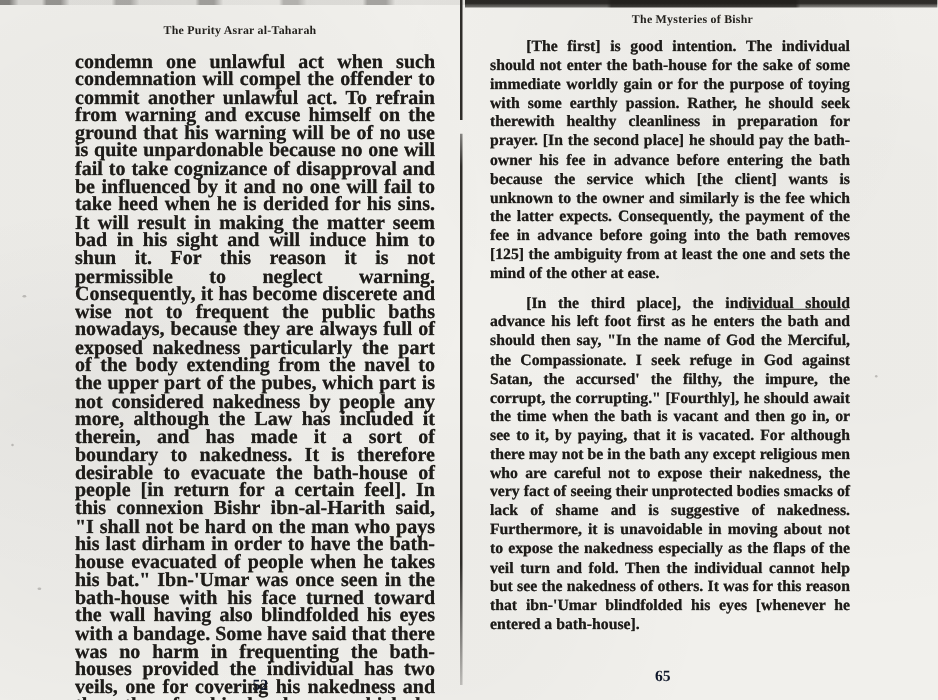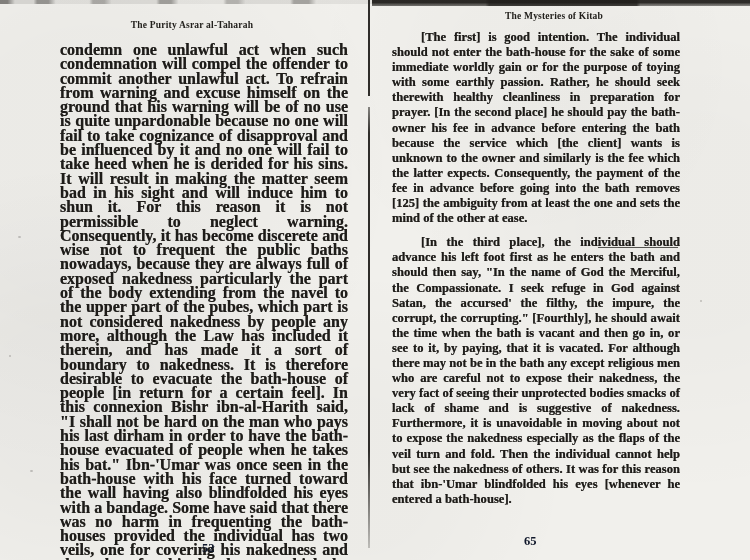--- a/index.html
+++ b/index.html
@@ -114,21 +114,21 @@
 
   <div class="page page-left">
     <div class="running-header">The Purity Asrar al-Taharah</div>
     <div class="body-text">
       <p>condemn one unlawful act when such condemnation will compel the offender to commit another unlawful act. To refrain from warning and excuse himself on the ground that his warning will be of no use is quite unpardonable because no one will fail to take cognizance of disapproval and be influenced by it and no one will fail to take heed when he is derided for his sins. It will result in making the matter seem bad in his sight and will induce him to shun it. For this reason it is not permissible to neglect warning. Consequently, it has become discerete and wise not to frequent the public baths nowadays, because they are always full of exposed nakedness particularly the part of the body extending from the navel to the upper part of the pubes, which part is not considered nakedness by people any more, although the Law has included it therein, and has made it a sort of boundary to nakedness. It is therefore desirable to evacuate the bath-house of people [in return for a certain feel]. In this connexion Bishr ibn-al-Harith said, "I shall not be hard on the man who pays his last dirham in order to have the bath-house evacuated of people when he takes his bat." Ibn-'Umar was once seen in the bath-house with his face turned toward the wall having also blindfolded his eyes with a bandage. Some have said that there was no harm in frequenting the bath-houses provided the individual has two veils, one for covering his nakedness and the other for his head over which he should throw it in order to protect his eyes.</p>
       <p>As to the rules, they are ten. They are as follows:</p>
     </div>
   </div>
 
   <div class="page page-right">
-    <div class="running-header">The Mysteries of Kitab</div>
+    <div class="running-header">The Mysteries of Bishr</div>
     <div class="body-text">
       <p>[The first] is good intention. The individual should not enter the bath-house for the sake of some immediate worldly gain or for the purpose of toying with some earthly passion. Rather, he should seek therewith healthy cleanliness in preparation for prayer. [In the second place] he should pay the bath-owner his fee in advance before entering the bath because the service which [the client] wants is unknown to the owner and similarly is the fee which the latter expects. Consequently, the payment of the fee in advance before going into the bath removes [125] the ambiguity from at least the one and sets the mind of the other at ease.</p>
       <p>[In the third place], the individual should advance his left foot first as he enters the bath and should then say, "In the name of God the Merciful, the Compassionate. I seek refuge in God against Satan, the accursed' the filthy, the impure, the corrupt, the corrupting." [Fourthly], he should await the time when the bath is vacant and then go in, or see to it, by paying, that it is vacated. For although there may not be in the bath any except religious men who are careful not to expose their nakedness, the very fact of seeing their unprotected bodies smacks of lack of shame and is suggestive of nakedness. Furthermore, it is unavoidable in moving about not to expose the nakedness especially as the flaps of the veil turn and fold. Then the individual cannot help but see the nakedness of others. It was for this reason that ibn-'Umar blindfolded his eyes [whenever he entered a bath-house].</p>
     </div>
   </div>
 
   <div class="artifact-underline"></div>
 
   <div class="page-number page-number-left">52</div>
   <div class="page-number page-number-right">65</div>

